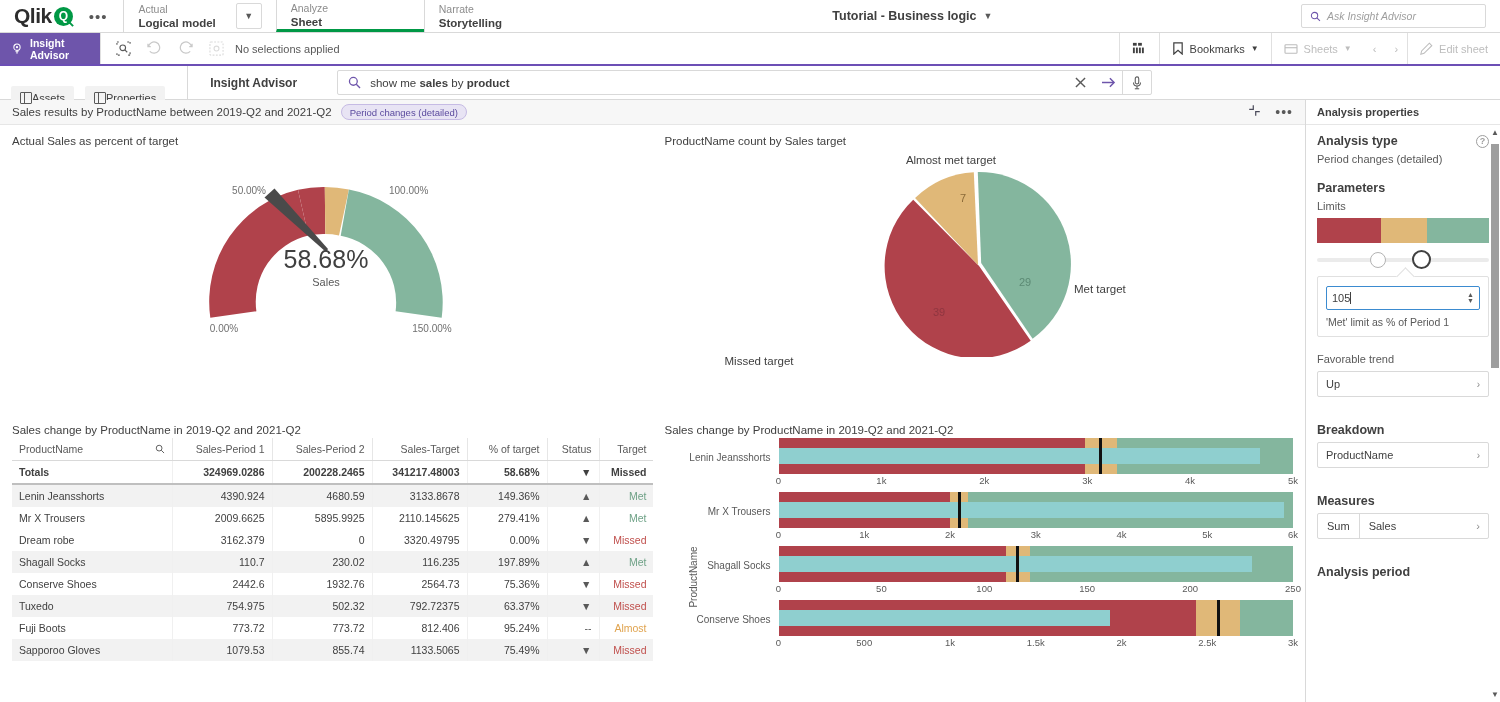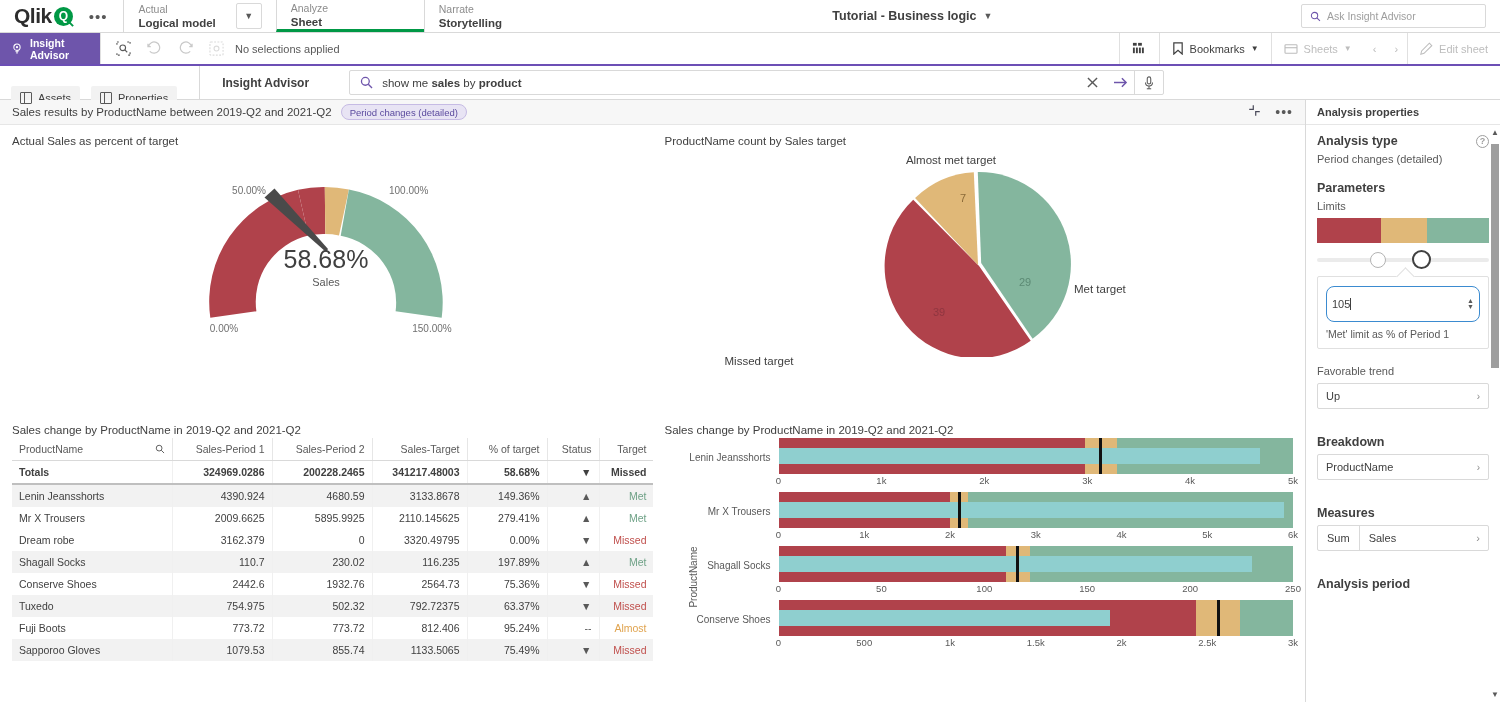--- a/index.html
+++ b/index.html
@@ -22,40 +22,40 @@
   .navgrp.wide{ min-width:148px; }
   .navgrp.active{ border-bottom:3px solid #009845; }
   .nav-caret{ width:26px;height:26px;border:1px solid #d9d9d9;border-radius:2px;display:flex;
     align-items:center;justify-content:center;align-self:center;margin-left:auto;font-size:9px;color:#595959;cursor:pointer;}
   .navgrp.withcaret{ flex-direction:row; align-items:center; gap:20px; }
   .navgrp.withcaret .txtcol{ display:flex;flex-direction:column; }
   .apptitle{ flex:1; display:flex; align-items:center; justify-content:center; gap:7px;
     font-size:12.5px; font-weight:bold; color:#404040; cursor:pointer; }
   .apptitle .cv{ font-size:9px; font-weight:normal; color:#595959; }
   .ask-box{ width:185px; height:24px; border:1px solid #d9d9d9; border-radius:2px; display:flex;
-    align-items:center; gap:6px; padding:0 8px; align-self:center; margin-right:14px; cursor:text; }
+    align-items:center; gap:6px; padding:0 8px; align-self:center; margin-right:14px; cursor:text;font-style:italic; }
   .ask-box .ph{ font-size:10.5px; color:#9e9e9e; }
 
   
   .toolbar2{ height:33px; display:flex; align-items:stretch; border-bottom:2px solid #6c4fb5; background:#fff; }
   .ia-badge{ width:100px; background:#6e55ab; color:#fff; display:flex; align-items:center; gap:7px;
     padding-left:11px; font-size:10.5px; font-weight:bold; cursor:pointer; }
   .tb-icons{ display:flex; align-items:center; gap:14px; padding:0 14px; border-left:1px solid #e0e0e0; }
   .tb-ico{ width:17px;height:17px;display:flex;align-items:center;justify-content:center;color:#595959;cursor:pointer;}
   .tb-ico.dis{ color:#c9c9c9; cursor:default; }
   .nosel{ font-size:11px; color:#595959; margin-left:-4px; }
   .tb-right{ margin-left:auto; display:flex; align-items:stretch; }
   .tb-cell{ display:flex; align-items:center; gap:6px; padding:0 12px; font-size:11px; color:#404040;
     border-left:1px solid #e0e0e0; cursor:pointer; }
   .tb-cell.dis{ color:#bdbdbd; cursor:default; }
   .caret{ font-size:8px; }
 
   
   .searchrow{ height:34px; display:flex; align-items:center; border-bottom:1px solid #d9d9d9; background:#fff; }
-  .chipbtn{ display:flex; align-items:center; gap:6px; height:24px; padding:0 9px; margin-left:11px;
+  .chipbtn{ display:flex; align-items:center; height:24px; padding:0 9px; margin-left:11px;
     background:#f2f2f2; border-radius:2px; font-size:11px; color:#404040; cursor:pointer;margin-top:30px; }
   .panel-ico{ width:12px;height:12px;border:1.3px solid #595959;border-radius:1px; position:relative; }
   .panel-ico::after{ content:""; position:absolute; left:3px; top:0; bottom:0; width:1.3px; background:#595959; }
   .ia-title{ margin-left:22px; font-size:12px; font-weight:bold; color:#404040;
     padding-left:22px; border-left:1px solid #d9d9d9; height:34px; display:flex; align-items:center; min-width:140px;}
   .searchbox{ flex:1; display:flex; align-items:center; height:25px; border:1px solid #d9d9d9; border-radius:2px;
     margin:0 10px 0 10px; max-width:815px; }
   .sb-inner{ flex:1; display:flex; align-items:center; gap:9px; padding-left:10px; }
   .sb-txt{ font-size:11.5px; color:#404040; }
   .sb-txt b{ font-weight:bold; }
@@ -123,21 +123,21 @@
   .limit-bands{ display:flex; height:25px; }
   .lb{ flex:1; }
   .slider{ position:relative; height:20px; margin-top:7px; }
   .slider-track{ position:absolute; top:8px; left:0; right:0; height:4px; background:#ebebeb; border-radius:2px; }
   .knob{ position:absolute; top:2px; width:16px;height:16px;border-radius:50%; background:#fff;
     border:1px solid #b3b3b3; cursor:pointer; }
   .knob.sel{ width:19px;height:19px; top:0; border:2px solid #404040; }
   .callout{ position:relative; margin-top:6px; border:1px solid #e0e0e0; border-radius:2px; padding:9px 8px 8px 8px; }
   .callout::before{ content:""; position:absolute; top:-7px; left:81px; width:12px;height:12px;
     background:#fff; border-left:1px solid #e0e0e0; border-top:1px solid #e0e0e0; transform:rotate(45deg); }
-  .numinput{ display:flex; align-items:center; border:1px solid #3b8bd0; border-radius:8px; height:36px; padding:0 5px; background:#fff;}
+  .numinput{ display:flex; align-items:center; border:1px solid #3b8bd0; border-radius:2px; height:24px; padding:0 5px; background:#fff;}
   .numinput .val{ flex:1; font-size:11px; color:#404040; }
   .caretcur{ display:inline-block; width:1px; height:12px; background:#404040; vertical-align:-2px; }
   .spin{ display:flex; flex-direction:column; font-size:7px; color:#595959; line-height:6px; cursor:pointer; }
   .hint{ font-size:10.5px; color:#595959; margin-top:6px; }
   .rp-select{ height:26px; border:1px solid #d9d9d9; border-radius:2px; display:flex; align-items:center;
     padding:0 8px; font-size:11px; color:#404040; cursor:pointer; }
   .rp-select .arr{ margin-left:auto; color:#8c8c8c; font-size:10px; }
   .rp-measure{ height:26px; border:1px solid #d9d9d9; border-radius:2px; display:flex; align-items:stretch;
     font-size:11px; color:#404040; cursor:pointer; }
   .rp-measure .agg{ display:flex; align-items:center; padding:0 9px; border-right:1px solid #d9d9d9; }

